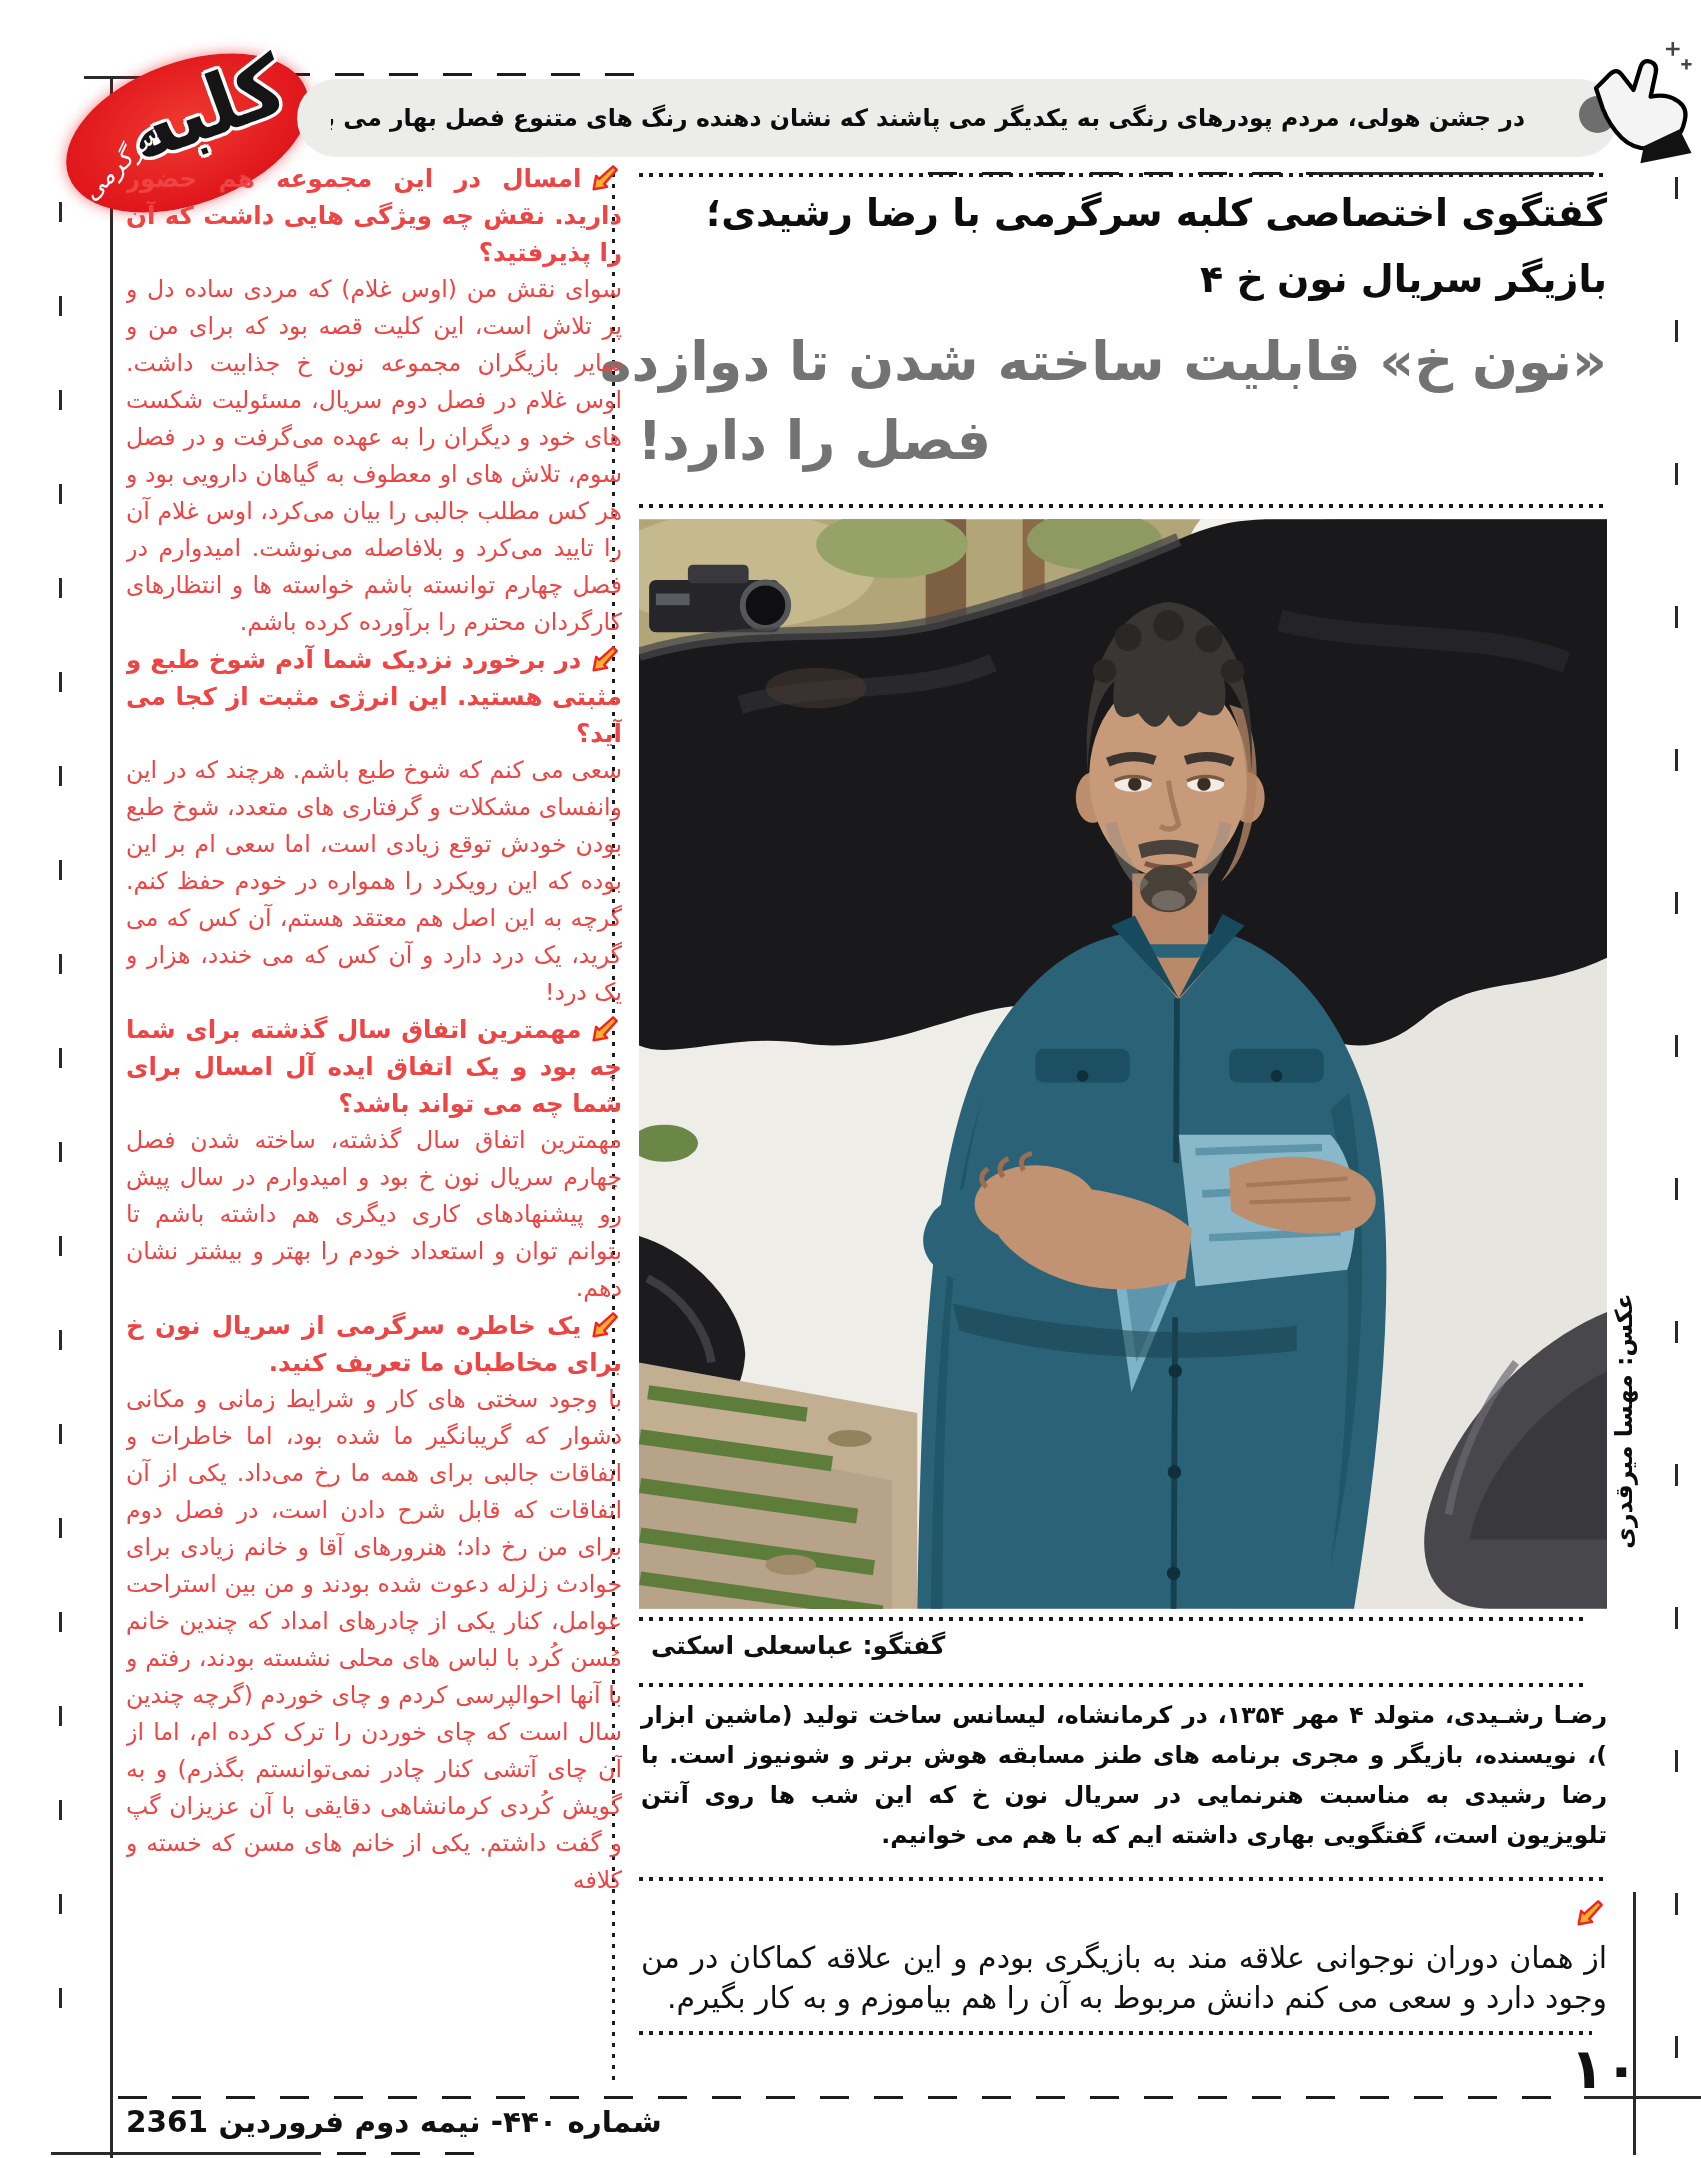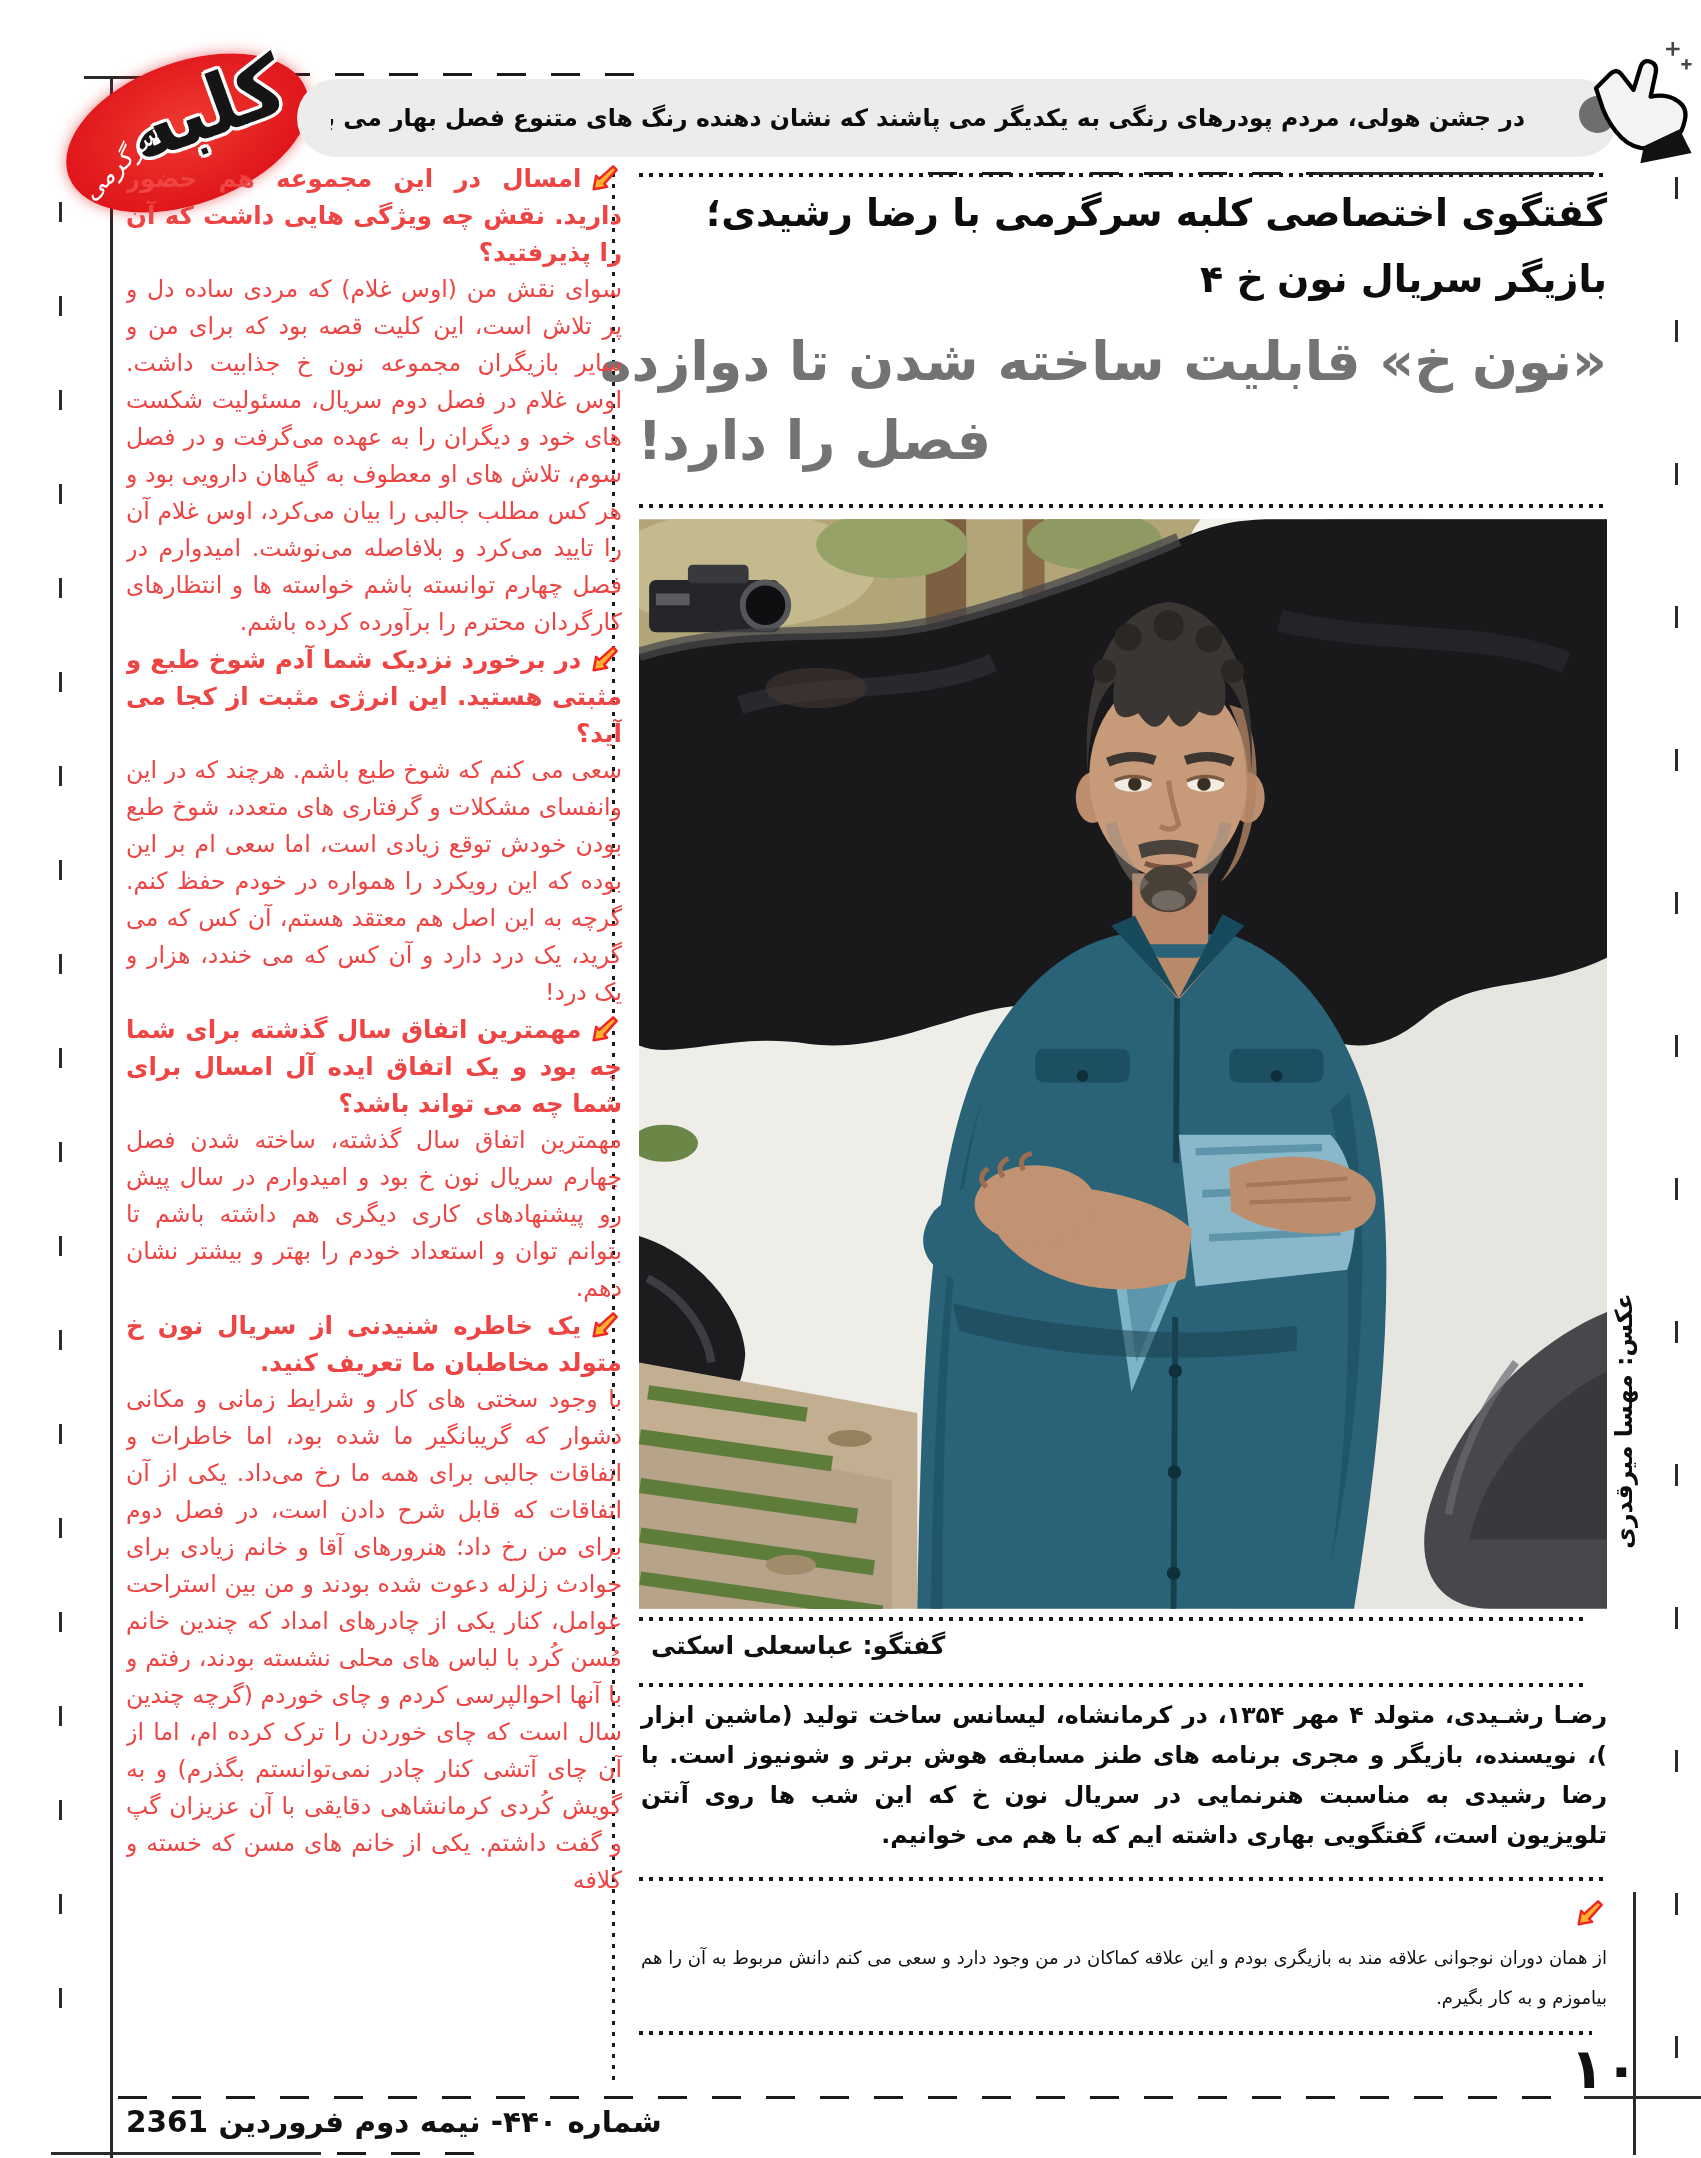--- a/index.html
+++ b/index.html
@@ -50,21 +50,21 @@
   
   .credit{position:absolute;left:1429px;top:1404px;width:396px;height:34px;transform:rotate(-90deg);
       direction:rtl;text-align:center;font-weight:bold;font-size:23.6px;color:#0d0d0d;}
   .byline{position:absolute;left:651px;top:1631px;direction:rtl;font-weight:bold;font-size:25px;}
   .intro{position:absolute;left:641px;top:1695px;width:966px;direction:rtl;text-align:justify;
       font-weight:bold;font-size:23.6px;line-height:40px;color:#0d0d0d;}
   .bottom-q{position:absolute;left:641px;top:1896px;width:966px;direction:rtl;text-align:right;
       font-weight:bold;font-size:25px;line-height:37px;}
   .bottom-q .qmark{vertical-align:-6.7px;}
   .bottom-a{position:absolute;left:641px;top:1938px;width:966px;direction:rtl;text-align:justify;
-      font-size:18px;line-height:40px;}
+      font-size:30px;line-height:40px;}
   .pagenum{position:absolute;left:1570px;top:2036px;width:59px;text-align:right;
       font-weight:bold;font-size:56px;}
   .footer-issue{position:absolute;left:126px;top:2105px;direction:rtl;font-weight:bold;font-size:29.5px;}
 
   .photo{position:absolute;left:639px;top:519px;width:968px;height:1090px;}
 </style>
 </head>
 <body>
 
 <div class="page">
@@ -245,21 +245,21 @@
     <p class="q"><span class="qmark"><svg viewBox="0 0 48 48">
             <polygon points="8,40 27,36.5 22.8,32.2 40.5,12.5 35.5,7.5 15.8,25.2 11.5,21" fill="#ffb02e" stroke="#ee2624" stroke-width="3.5" stroke-linejoin="round"></polygon>
           </svg></span><span>در برخورد نزدیک شما آدم شوخ طبع و مثبتی هستید. این انرژی مثبت از کجا می آید؟</span></p>
     <p class="a">سعی می کنم که شوخ طبع باشم. هرچند که در این وانفسای مشکلات و گرفتاری های متعدد، شوخ طبع بودن خودش توقع زیادی است، اما سعی ام بر این بوده که این رویکرد را همواره در خودم حفظ کنم. گرچه به این اصل هم معتقد هستم، آن کس که می گرید، یک درد دارد و آن کس که می خندد، هزار و یک درد!</p>
     <p class="q"><span class="qmark"><svg viewBox="0 0 48 48">
             <polygon points="8,40 27,36.5 22.8,32.2 40.5,12.5 35.5,7.5 15.8,25.2 11.5,21" fill="#ffb02e" stroke="#ee2624" stroke-width="3.5" stroke-linejoin="round"></polygon>
           </svg></span><span>مهمترین اتفاق سال گذشته برای شما چه بود و یک اتفاق ایده آل امسال برای شما چه می تواند باشد؟</span></p>
     <p class="a">مهمترین اتفاق سال گذشته، ساخته شدن فصل چهارم سریال نون خ بود و امیدوارم در سال پیش رو پیشنهادهای کاری دیگری هم داشته باشم تا بتوانم توان و استعداد خودم را بهتر و بیشتر نشان دهم.</p>
     <p class="q"><span class="qmark"><svg viewBox="0 0 48 48">
             <polygon points="8,40 27,36.5 22.8,32.2 40.5,12.5 35.5,7.5 15.8,25.2 11.5,21" fill="#ffb02e" stroke="#ee2624" stroke-width="3.5" stroke-linejoin="round"></polygon>
-          </svg></span><span>یک خاطره شنیدنی از سریال نون خ متولد مخاطبان ما تعریف کنید.</span></p>
+          </svg></span><span>یک خاطره سرگرمی از سریال نون خ برای مخاطبان ما تعریف کنید.</span></p>
     <p class="a">با وجود سختی های کار و شرایط زمانی و مکانی دشوار که گریبانگیر ما شده بود، اما خاطرات و اتفاقات جالبی برای همه ما رخ می‌داد. یکی از آن اتفاقات که قابل شرح دادن است، در فصل دوم برای من رخ داد؛ هنرورهای آقا و خانم زیادی برای حوادث زلزله دعوت شده بودند و من بین استراحت عوامل، کنار یکی از چادرهای امداد که چندین خانم مُسن کُرد با لباس های محلی نشسته بودند، رفتم و با آنها احوالپرسی کردم و چای خوردم (گرچه چندین سال است که چای خوردن را ترک کرده ام، اما از آن چای آتشی کنار چادر نمی‌توانستم بگذرم) و به گویش کُردی کرمانشاهی دقایقی با آن عزیزان گپ و گفت داشتم. یکی از خانم های مسن که خسته و کلافه</p>
   </div>
 
   <div class="dot-h" style="left:639px;top:1617px;width:946px;"></div>
   <div class="byline">گفتگو: عباسعلی اسکتی</div>
   <div class="dot-h" style="left:639px;top:1683px;width:946px;"></div>
 
   <div class="intro">رضـا رشـیدی، متولد ۴ مهر ۱۳۵۴، در کرمانشاه، لیسانس ساخت تولید (ماشین ابزار )، نویسنده، بازیگر و مجری برنامه های طنز مسابقه هوش برتر و شونیوز است. با رضا رشیدی به مناسبت هنرنمایی در سریال نون خ که این شب ها روی آنتن تلویزیون است، گفتگویی بهاری داشته ایم که با هم می خوانیم.</div>
 
   <div class="dot-h" style="left:639px;top:1877px;width:968px;"></div>

